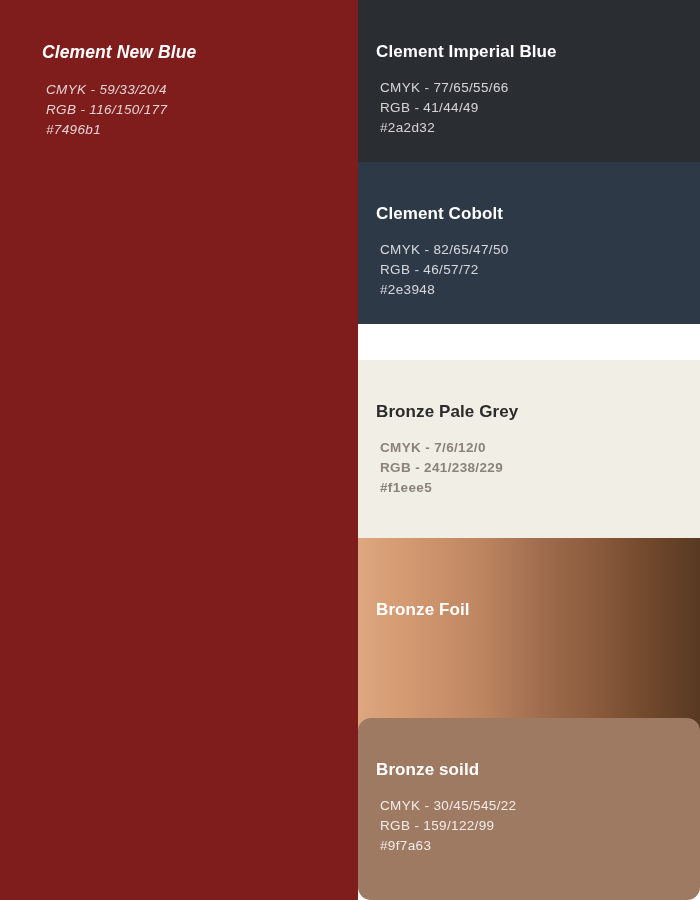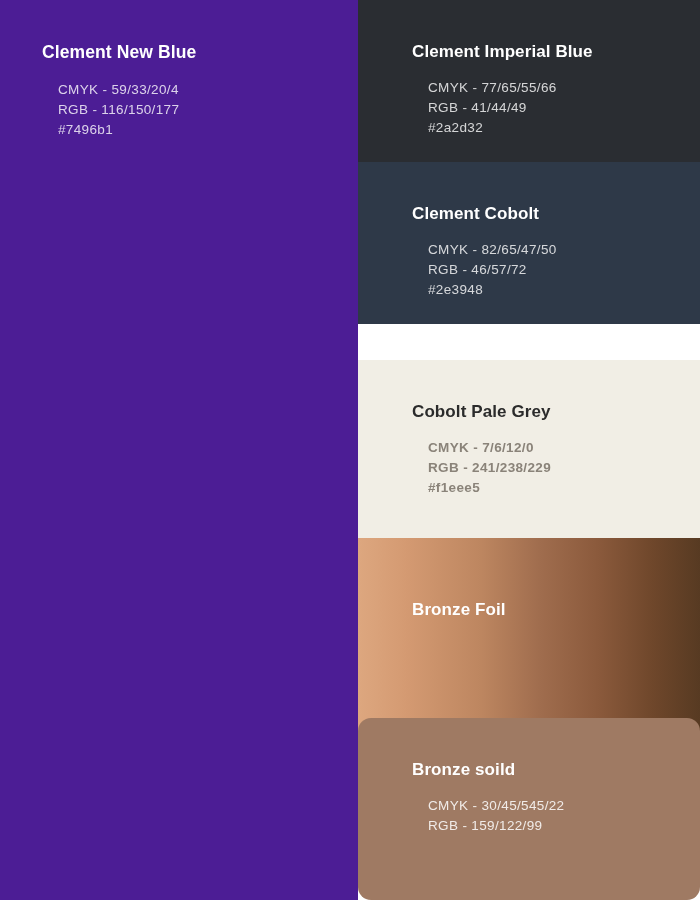--- a/index.html
+++ b/index.html
@@ -30,21 +30,21 @@
     left: 0;
     top: 0;
     width: 358px;
     height: 900px;
     padding: 42px 30px 0 42px;
   }
 
   .swatch-stack {
     left: 358px;
     width: 342px;
-    padding-left: 54px;
+    padding-left: 18px;
     padding-right: 26px;
   }
 
   .s-imperial  { top: 0px;   height: 178px; }
   .s-cobolt    { top: 162px; height: 162px; }
   .s-palegrey  { top: 360px; height: 178px; }
   .s-foil      { top: 538px; height: 199px; }
   .s-solid     { top: 718px; height: 182px; border-radius: 13px; }
 
   .swatch-stack .inner {
@@ -59,21 +59,21 @@
     letter-spacing: 0.1px;
     line-height: 1.2;
   }
 
   .swatch-feature .swatch-title {
     font-size: 17.5px;
     margin-bottom: 17px;
   }
 
   .spec-list {
-    margin: 16px;
+    margin: 4px;
     padding: 0;
     list-style: none;
   }
 
   .spec-line {
     font-size: 13.5px;
     line-height: 20px;
     letter-spacing: 0.35px;
     white-space: nowrap;
   }
@@ -90,21 +90,21 @@
   .s-foil .swatch-title { color: #ffffff; margin-bottom: 0; }
   .s-foil .inner { padding-top: 62px; }
 
   .s-solid .spec-line { color: rgba(255,255,255,0.85); }
 </style>
 </head>
 <body>
 
 <div class="palette-board">
 
-  <section class="swatch swatch-feature on-dark" style="background: #4c1d95;">
+  <section class="swatch swatch-feature on-dark" style="background: #7f1d1d; font-style: italic;">
     <h2 class="swatch-title">Clement New Blue</h2>
     <ul class="spec-list">
       <li class="spec-line">CMYK - 59/33/20/4</li>
       <li class="spec-line">RGB - 116/150/177</li>
       <li class="spec-line">#7496b1</li>
     </ul>
   </section>
 
   <section class="swatch swatch-stack s-imperial on-dark" style="background: rgb(42, 45, 50);">
     <div class="inner">
@@ -123,38 +123,39 @@
       <ul class="spec-list">
         <li class="spec-line">CMYK - 82/65/47/50</li>
         <li class="spec-line">RGB - 46/57/72</li>
         <li class="spec-line">#2e3948</li>
       </ul>
     </div>
   </section>
 
   <section class="swatch swatch-stack s-palegrey on-light" style="background: rgb(241, 238, 229);">
     <div class="inner">
-      <h2 class="swatch-title">Cobolt Pale Grey</h2>
+      <h2 class="swatch-title">Bronze Pale Grey</h2>
       <ul class="spec-list">
         <li class="spec-line">CMYK - 7/6/12/0</li>
         <li class="spec-line">RGB - 241/238/229</li>
         <li class="spec-line">#f1eee5</li>
       </ul>
     </div>
   </section>
 
   <section class="swatch swatch-stack s-foil on-dark" style="background: linear-gradient(90deg, rgb(221, 167, 127) 0%, rgb(212, 154, 114) 14%, rgb(189, 134, 96) 36%, rgb(160, 109, 78) 53%, rgb(139, 90, 60) 70%, rgb(111, 71, 43) 86%, rgb(87, 58, 34) 100%);">
     <div class="inner">
       <h2 class="swatch-title">Bronze Foil</h2>
     </div>
   </section>
 
   <section class="swatch swatch-stack s-solid on-dark" style="background: rgb(159, 122, 99);">
     <div class="inner">
       <h2 class="swatch-title">Bronze soild</h2>
       <ul class="spec-list">
         <li class="spec-line">CMYK - 30/45/545/22</li>
         <li class="spec-line">RGB - 159/122/99</li>
+        <li class="spec-line">#9f7a63</li>
       </ul>
     </div>
   </section>
 
 </div>
 
 </body></html>

